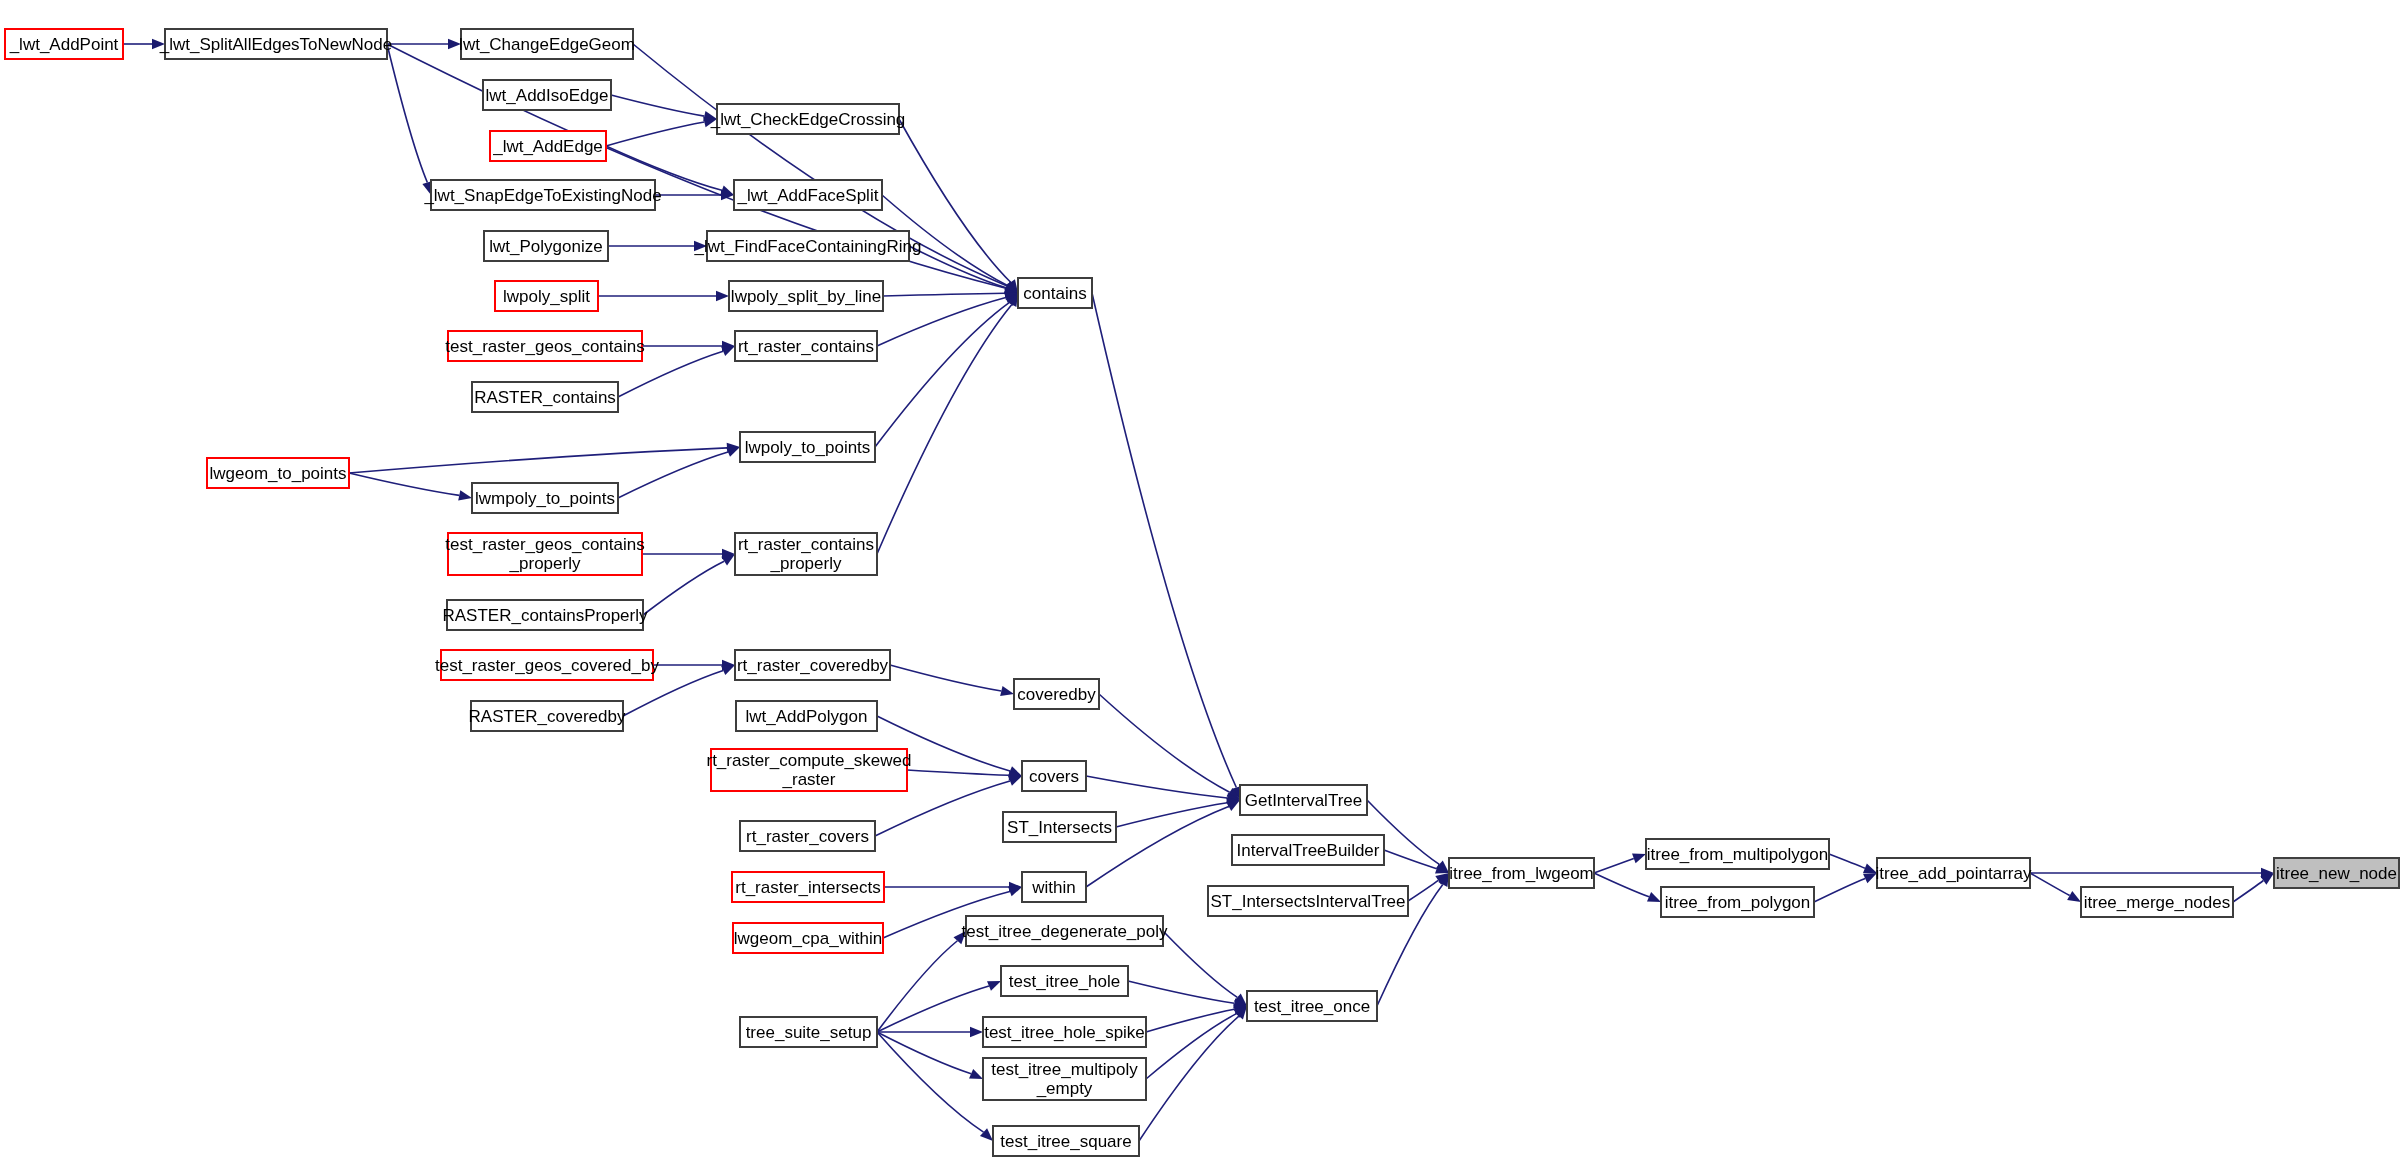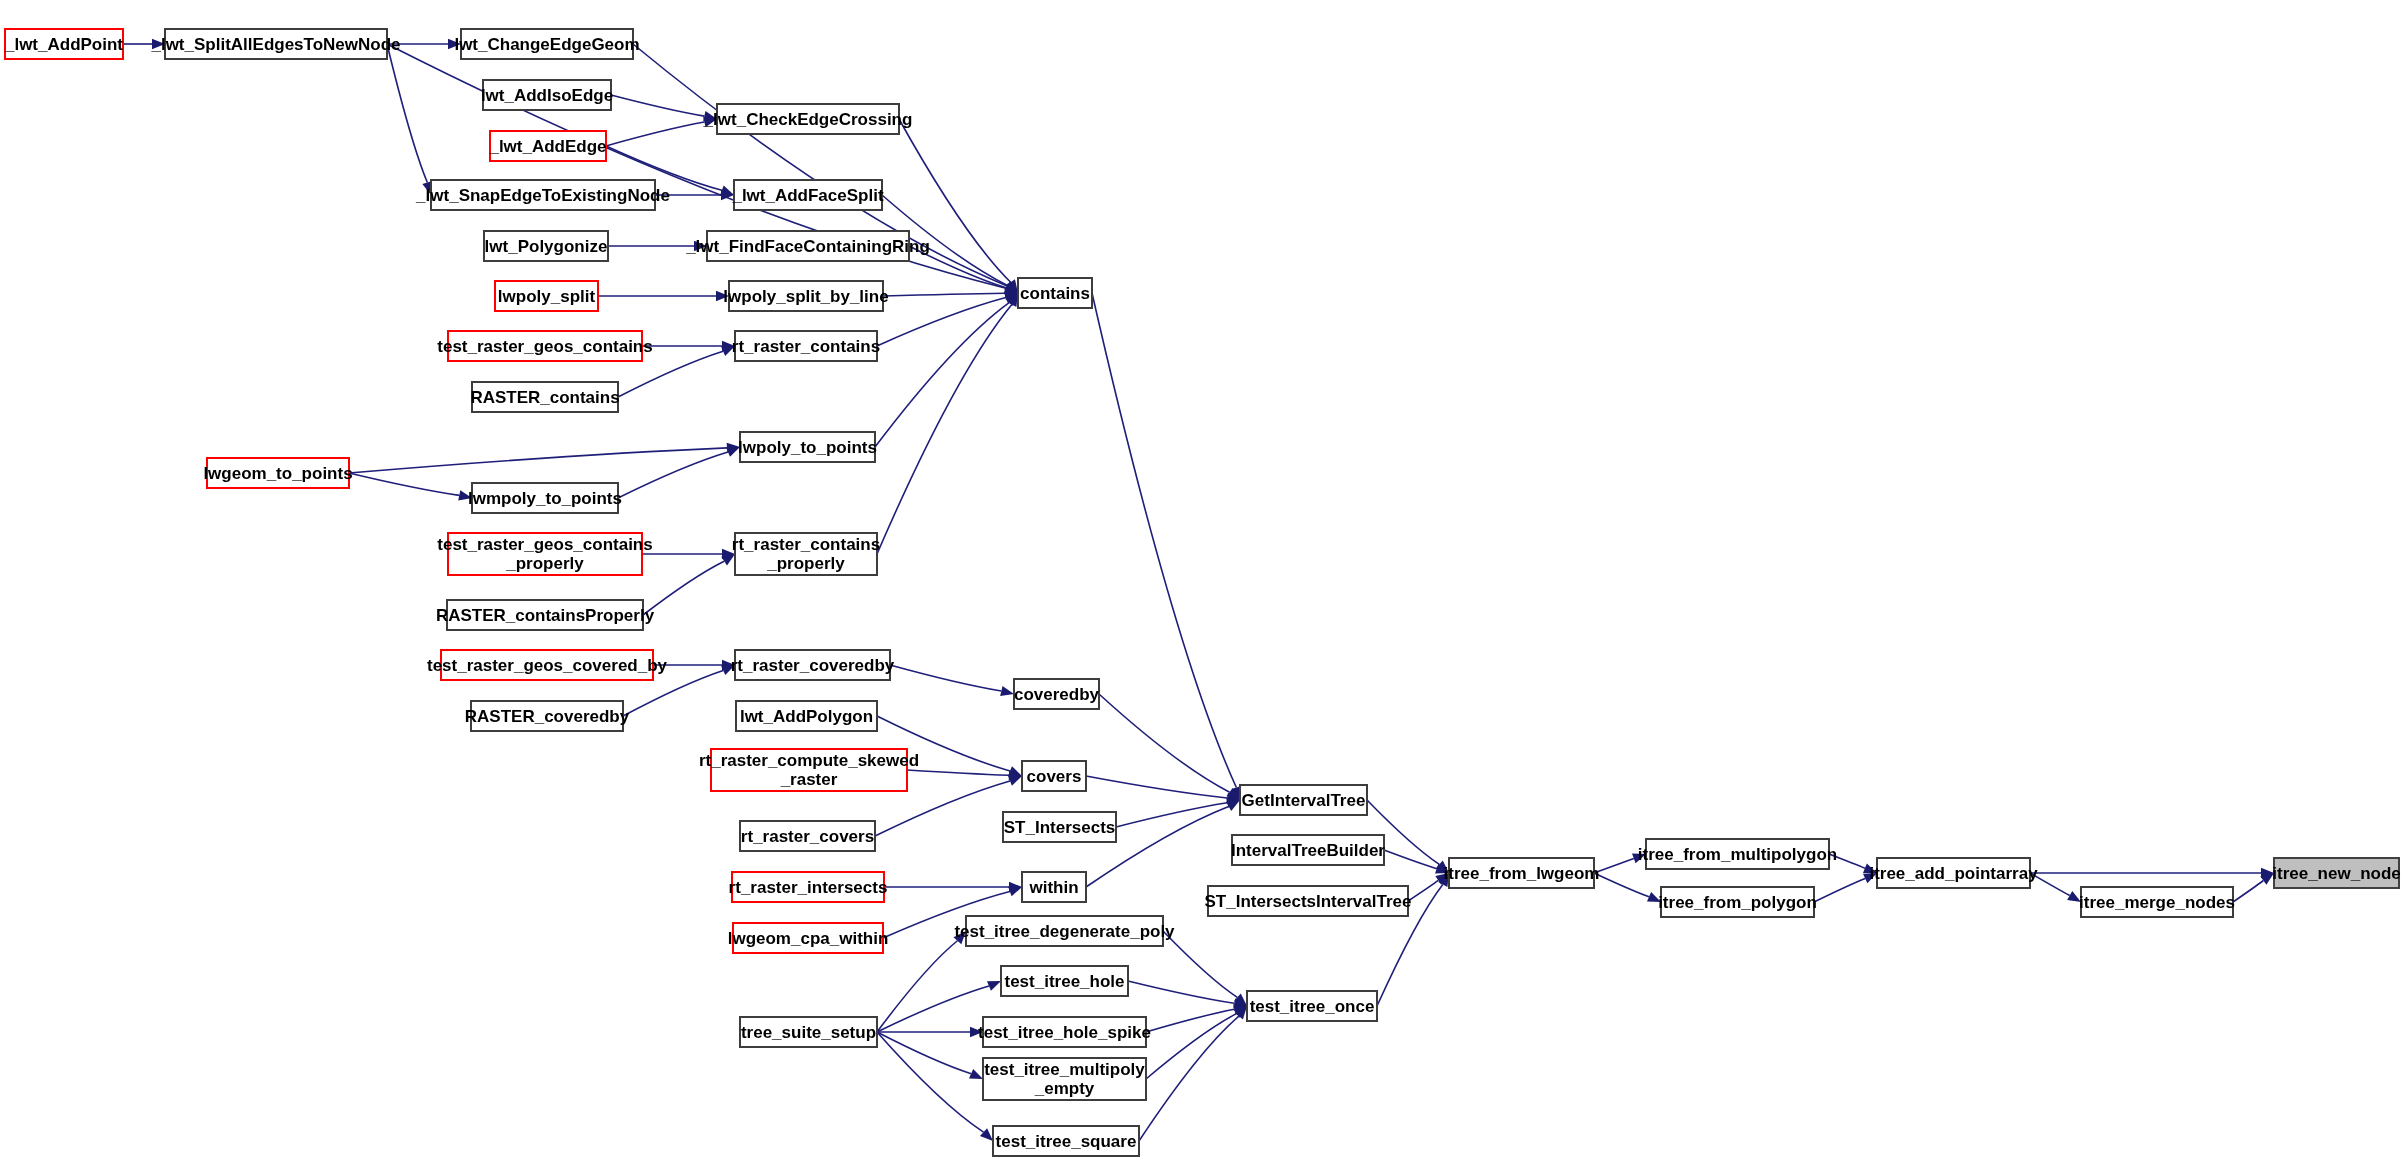--- a/index.html
+++ b/index.html
@@ -6,21 +6,20 @@
     margin: 0;
     padding: 0;
     background: #ffffff;
   }
   #canvas-wrap {
     position: relative;
     width: 2403px;
     height: 1163px;
     background: #ffffff;
     overflow: hidden;
-    font-weight: bold;
   }
   svg#graph {
     display: block;
     width: 2403px;
     height: 1170px;
     font-family: "Liberation Sans", sans-serif;
   }
   .node-box {
     stroke-width: 2;
   }

